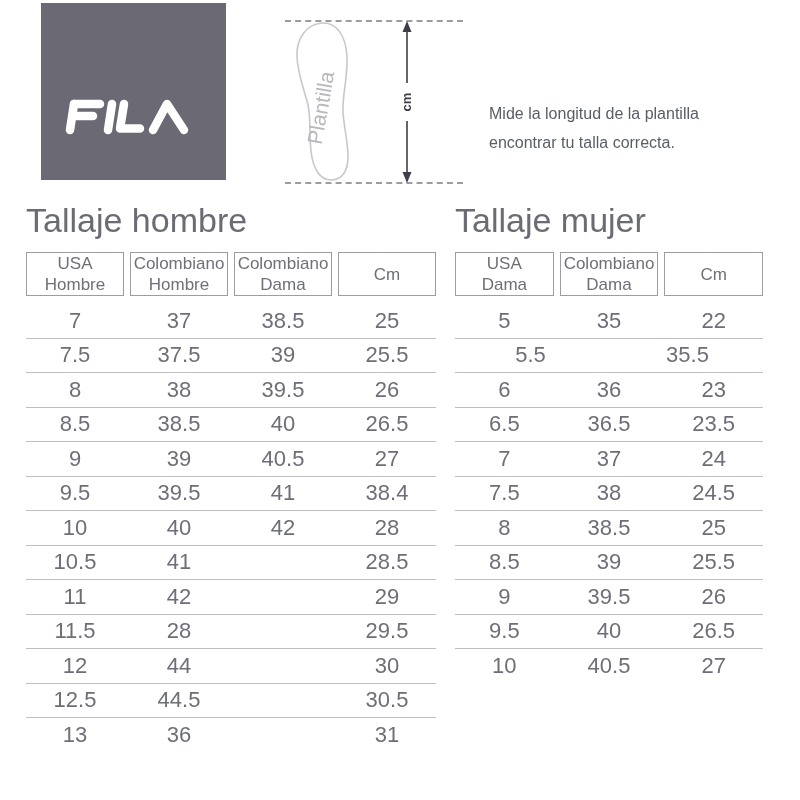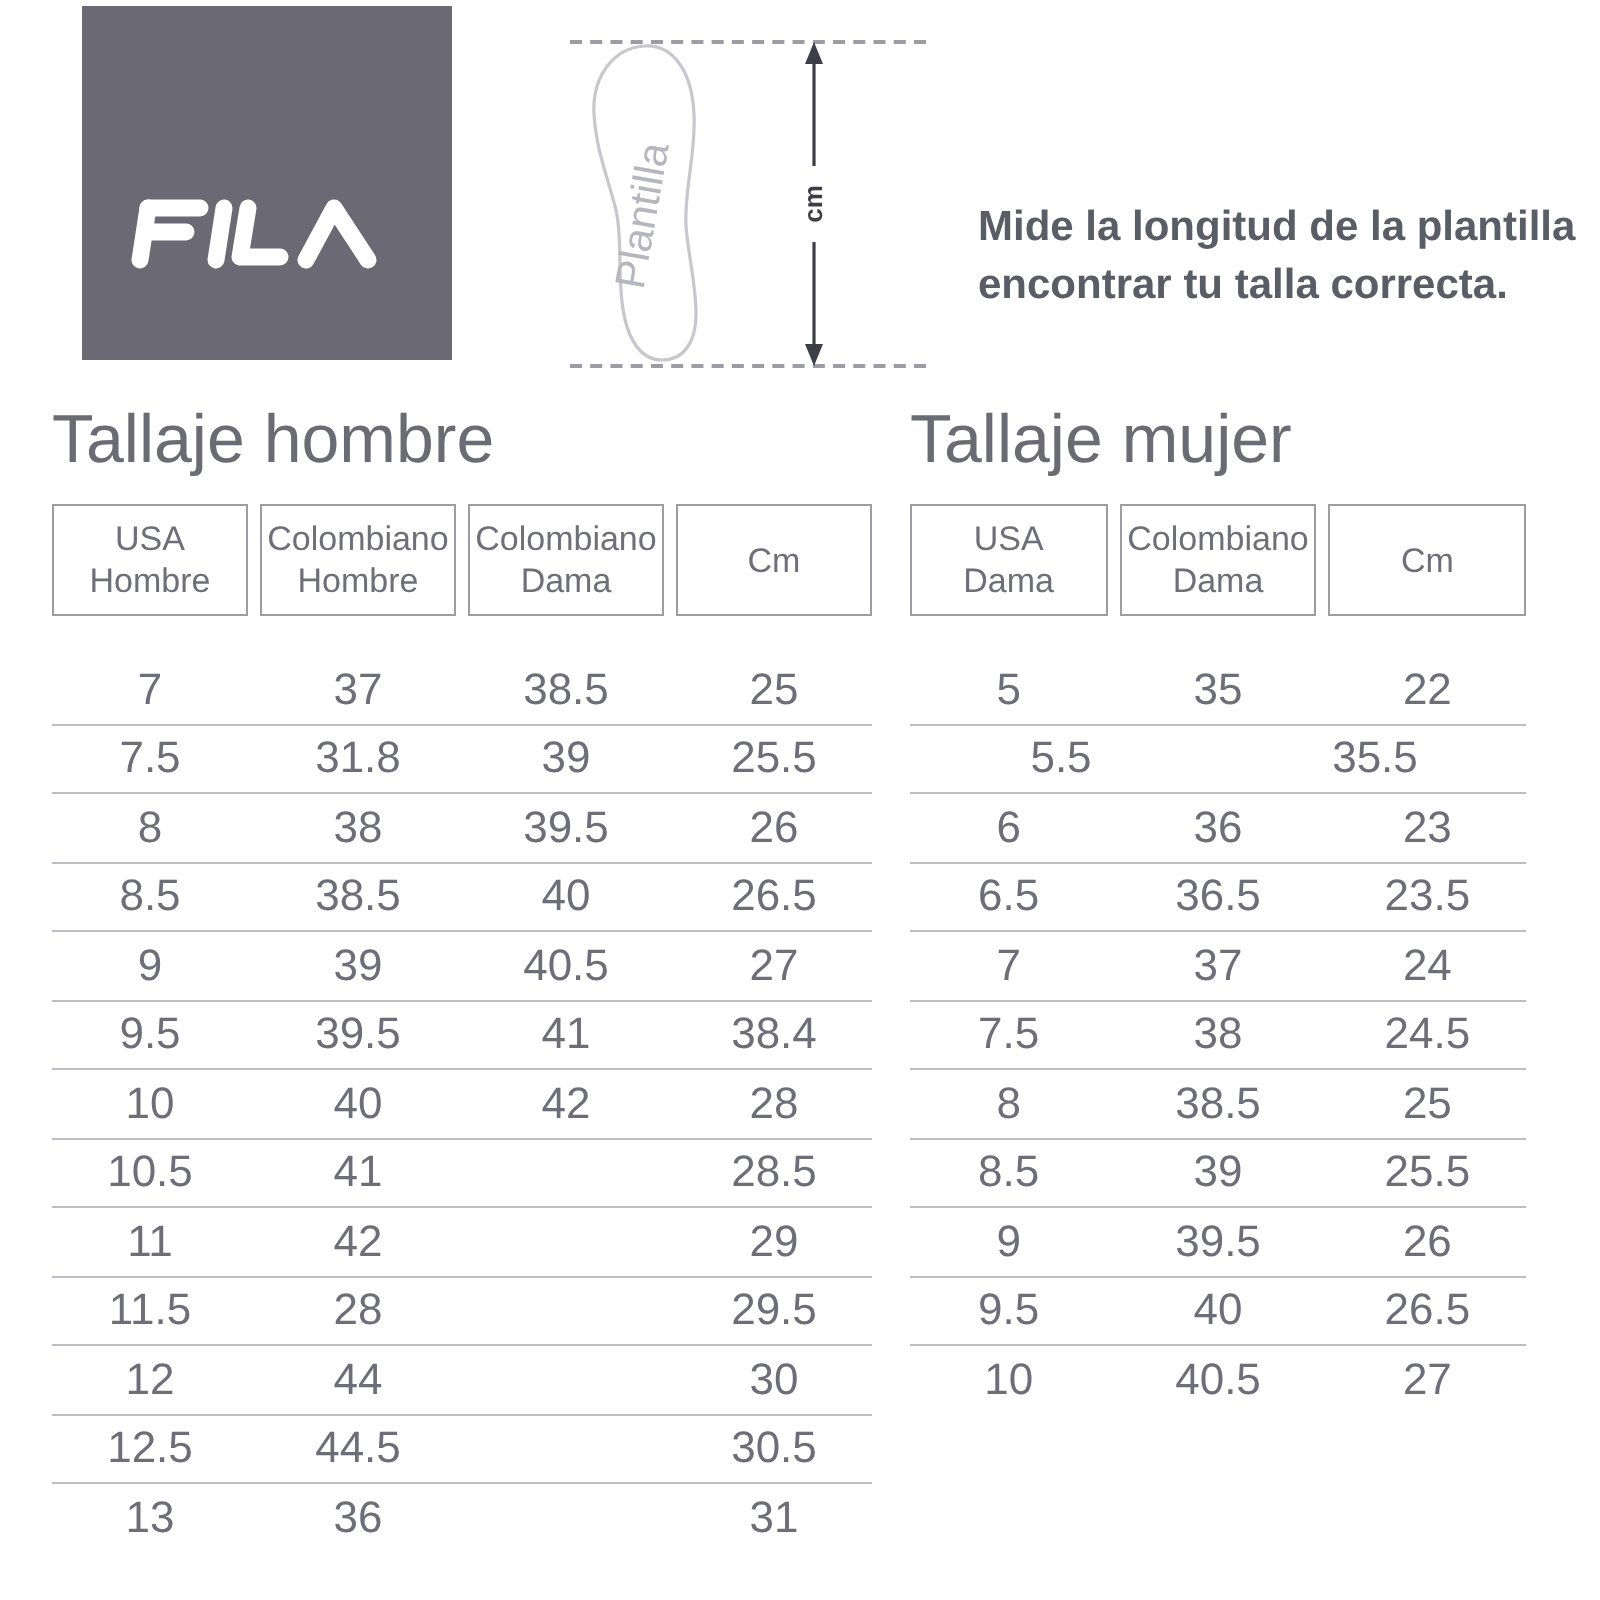--- a/index.html
+++ b/index.html
@@ -16,33 +16,33 @@
   .dash{position:absolute;left:0;width:178px;height:0;border-top:2px dashed #9c9ca4;}
   .dash-top{top:6px;}
   .dash-bottom{top:168px;}
   .insole-svg{position:absolute;left:4px;top:7px;width:78px;height:162px;}
   .arrow-svg{position:absolute;left:116px;top:7px;width:12px;height:162px;}
   .cm-label{position:absolute;left:103px;top:80px;width:38px;text-align:center;
             transform:rotate(-90deg);font-size:13px;font-weight:bold;color:#3e3e46;
             background:#ffffff;line-height:16px;}
 
   
-  .instructions{left:489px;top:99px;width:300px;font-size:21px;line-height:29px;color:#5a5d66;font-weight:bold;}
+  .instructions{left:489px;top:99px;width:300px;font-size:16px;line-height:29px;color:#5a5d66;}
   .instructions span{display:block;}
 
   
   .tbl-title{top:201px;text-align:left;font-size:34px;color:#6b6b74;line-height:38px;}
   .title-men{left:26px;width:410px;}
   .title-women{left:455px;width:308px;}
 
   
   .size-table{top:252px;}
   .table-men{left:26px;width:410px;}
   .table-women{left:455px;width:308px;}
-  .thead{display:flex;gap:6px;height:56px;margin-bottom:20px;}
+  .thead{display:flex;gap:6px;height:44px;margin-bottom:8px;}
   .thbox{flex:1;border:1.5px solid #9c9ca4;box-sizing:border-box;display:flex;flex-direction:column;
          align-items:center;justify-content:center;text-align:center;font-size:17px;
          line-height:21px;color:#6f6f7a;}
   .trow{display:flex;gap:6px;height:34.5px;box-sizing:border-box;align-items:center;}
   .trow:not(:last-child){border-bottom:1.5px solid #bdbdc3;}
   .tcell{flex:1;text-align:center;font-size:22px;color:#6e6e79;}
 </style>
 </head>
 <body>
 
@@ -100,21 +100,21 @@
   </div>
   <div class="tbody">
       <div class="trow">
         <div class="tcell">7</div>
         <div class="tcell">37</div>
         <div class="tcell">38.5</div>
         <div class="tcell">25</div>
       </div>
       <div class="trow">
         <div class="tcell">7.5</div>
-        <div class="tcell">31.8</div>
+        <div class="tcell">37.5</div>
         <div class="tcell">39</div>
         <div class="tcell">25.5</div>
       </div>
       <div class="trow">
         <div class="tcell">8</div>
         <div class="tcell">38</div>
         <div class="tcell">39.5</div>
         <div class="tcell">26</div>
       </div>
       <div class="trow">

